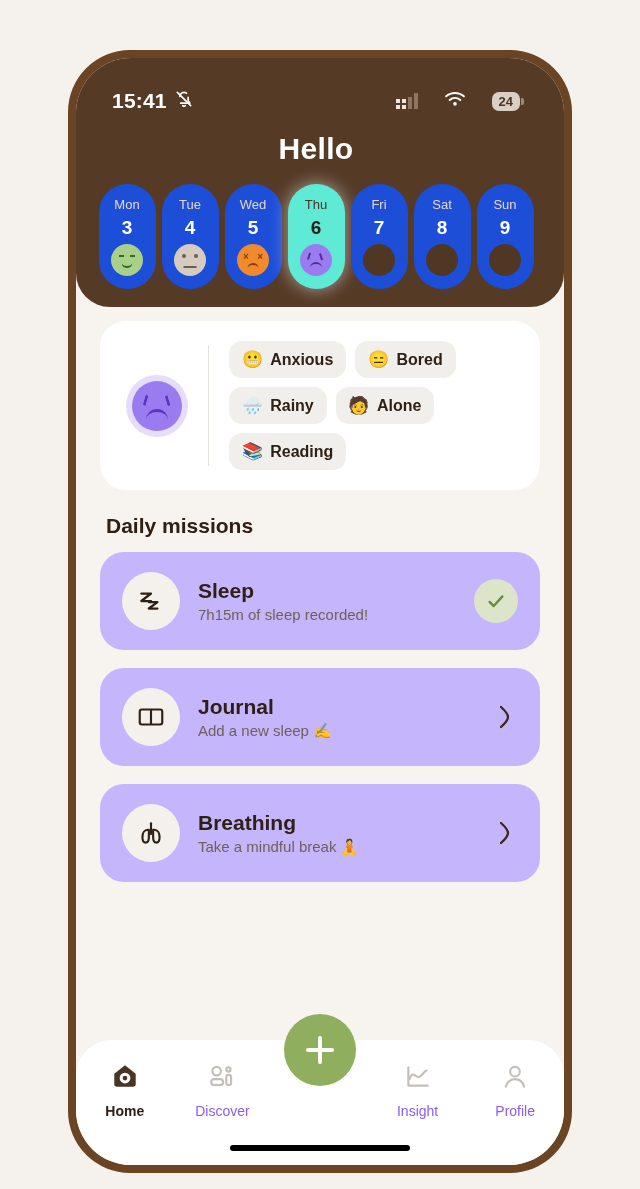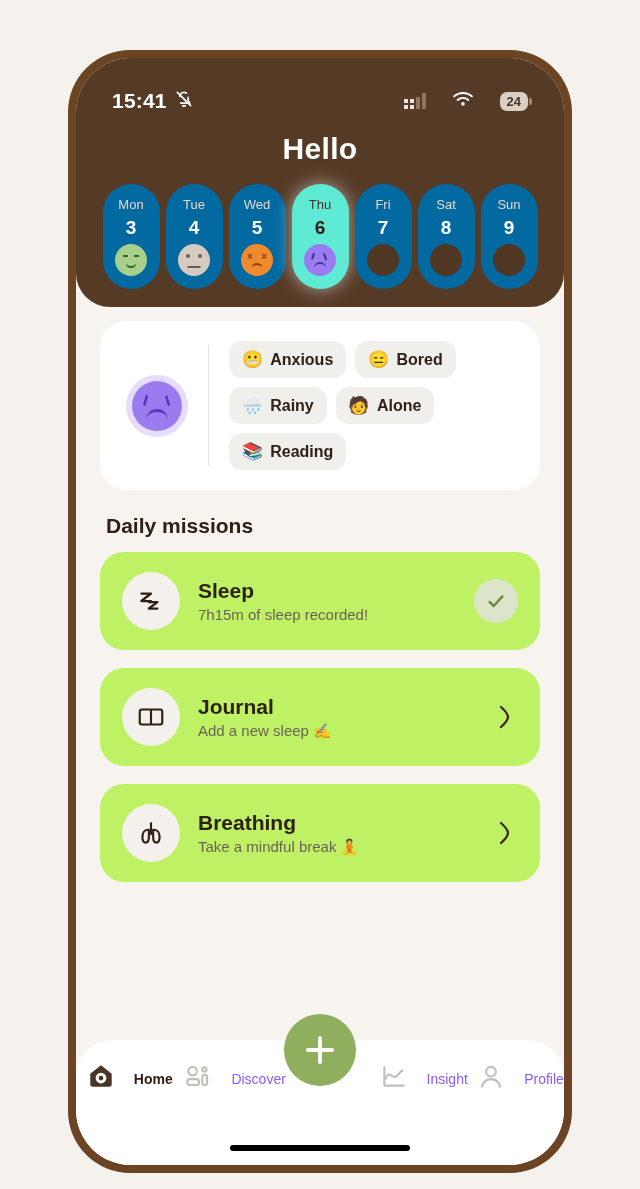--- a/index.html
+++ b/index.html
@@ -32,21 +32,21 @@
     border-radius: 55px;
     overflow: hidden;
     position: relative;
   }
 
   
   #app-header {
     background: #553A26;
     border-bottom-left-radius: 34px;
     border-bottom-right-radius: 34px;
-    padding: 26px 0 18px 0;
+    padding: 26px 8px 18px 0;
     position: relative;
     z-index: 3;
   }
 
   #status-bar {
     display: flex;
     align-items: center;
     justify-content: space-between;
     padding: 0 36px;
     height: 34px;
@@ -100,21 +100,21 @@
     display: flex;
     justify-content: center;
     gap: 6px;
     margin-top: 18px;
     padding: 0 12px;
   }
   .day-pill {
     width: 57px;
     height: 105px;
     border-radius: 29px;
-    background: #0369a1;
+    background: #1d4ed8;
     display: flex;
     flex-direction: column;
     align-items: center;
     justify-content: center;
     gap: 5px;
     cursor: pointer;
   }
   .day-pill.selected {
     background: #5eead4;
     box-shadow: 0 0 18px rgba(255,255,255,0.55);
@@ -220,21 +220,21 @@
   
   #missions-heading {
     font-size: 21px;
     font-weight: bold;
     color: #2E2015;
     margin: 24px 0 14px 6px;
   }
 
   
   .mission-card {
-    background: #bef264;
+    background: #c4b5fd;
     border-radius: 24px;
     padding: 20px 22px;
     display: flex;
     align-items: center;
     gap: 18px;
     margin-bottom: 18px;
     cursor: pointer;
   }
   .mission-icon-wrap {
     width: 58px; height: 58px;
@@ -269,22 +269,22 @@
     height: 125px;
     background: #FFFFFF;
     border-top-left-radius: 36px;
     border-top-right-radius: 36px;
     display: flex;
     align-items: flex-start;
     justify-content: space-around;
     padding-top: 22px;
   }
   .nav-item {
-    display: flex; flex-direction: row;
-    align-items: center; gap: 18px;
+    display: flex; flex-direction: column;
+    align-items: center; gap: 7px;
     width: 78px;
     cursor: pointer;
   }
   .nav-label { font-size: 14px; color: #8b5cf6; }
   .nav-item.active .nav-label { color: #2E2015; font-weight: bold; }
 
   #fab-add {
     position: absolute;
     left: 50%; top: -26px;
     transform: translateX(-50%);

